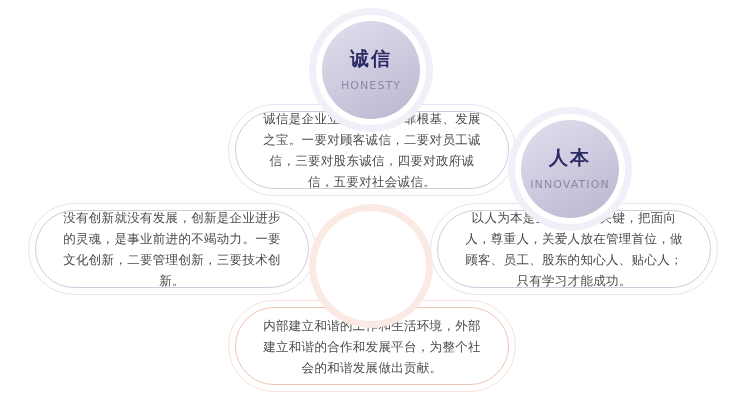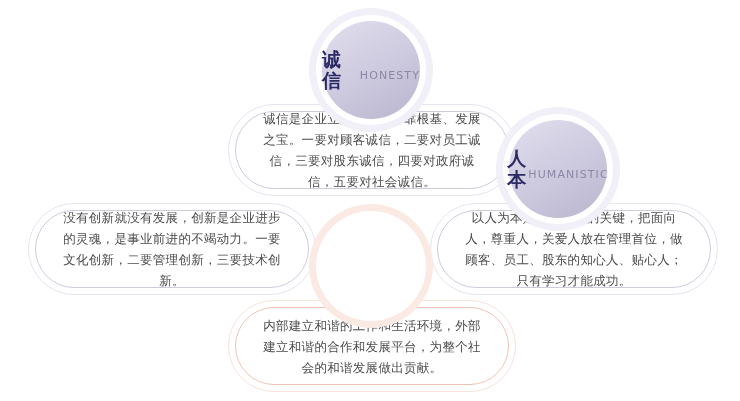--- a/index.html
+++ b/index.html
@@ -59,21 +59,21 @@
   .node .ring{
     position:absolute;left:7px;top:7px;right:7px;bottom:7px;
     border-radius:50%;
     background:#ffffff;
   }
   .node .disc{
     position:absolute;left:13px;top:13px;right:13px;bottom:13px;
     border-radius:50%;
     background:linear-gradient(150deg,#e2dfee 0%,#ccc8de 55%,#b9b5cd 100%);
     display:flex;
-    flex-direction:row;
+    flex-direction:column;
     align-items:center;
     justify-content:center;
   }
   .node .cn{
     font-size:19px;
     font-weight:bold;
     color:#2b2a63;
     letter-spacing:2px;
     line-height:1.1;
   }
@@ -87,21 +87,21 @@
   
   .node.warm .halo{background:#fbeae4;}
   .node.warm .disc{
     background:linear-gradient(150deg,#fadfd4 0%,#f6c5b0 55%,#f0a888 100%);
   }
   .node.warm .cn{color:#e8421a;}
   .node.warm .en{color:#e08a6d;}
 
   #node-honesty   {left:309px;top:8px;}
   #node-innovation{left:122px;top:107px;}
-  #node-humanistic{left:496px;top:107px;}
+  #node-humanistic{left:508px;top:107px;}
   #node-harmony   {left:309px;top:204px;}
 
   
   .panel{z-index:2;}
   .node{z-index:5;}
 </style>
 </head>
 <body>
 
 <div id="stage">
@@ -138,21 +138,21 @@
       <div class="en">HONESTY</div>
     </div>
   </div>
 
 
   <div class="node" id="node-humanistic">
     <div class="halo"></div>
     <div class="ring"></div>
     <div class="disc">
       <div class="cn">人本</div>
-      <div class="en">HUMANISTIC</div>
+      <div class="en">INNOVATION</div>
     </div>
   </div>
 
   <div class="node warm" id="node-harmony">
     <div class="halo"></div>
     <div class="ring"></div>
   </div>
 
 </div>
 

